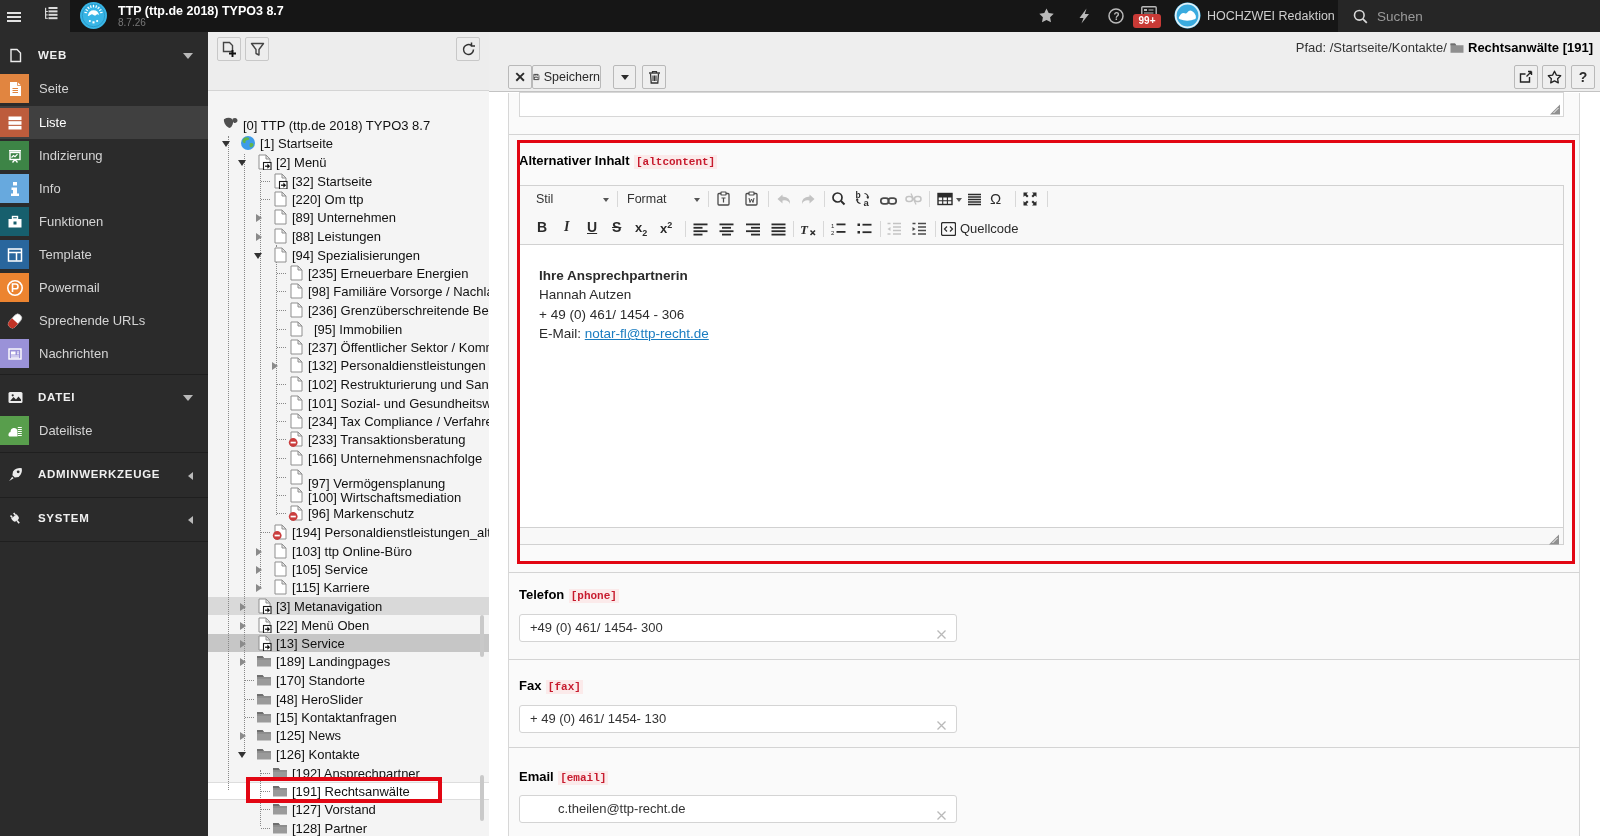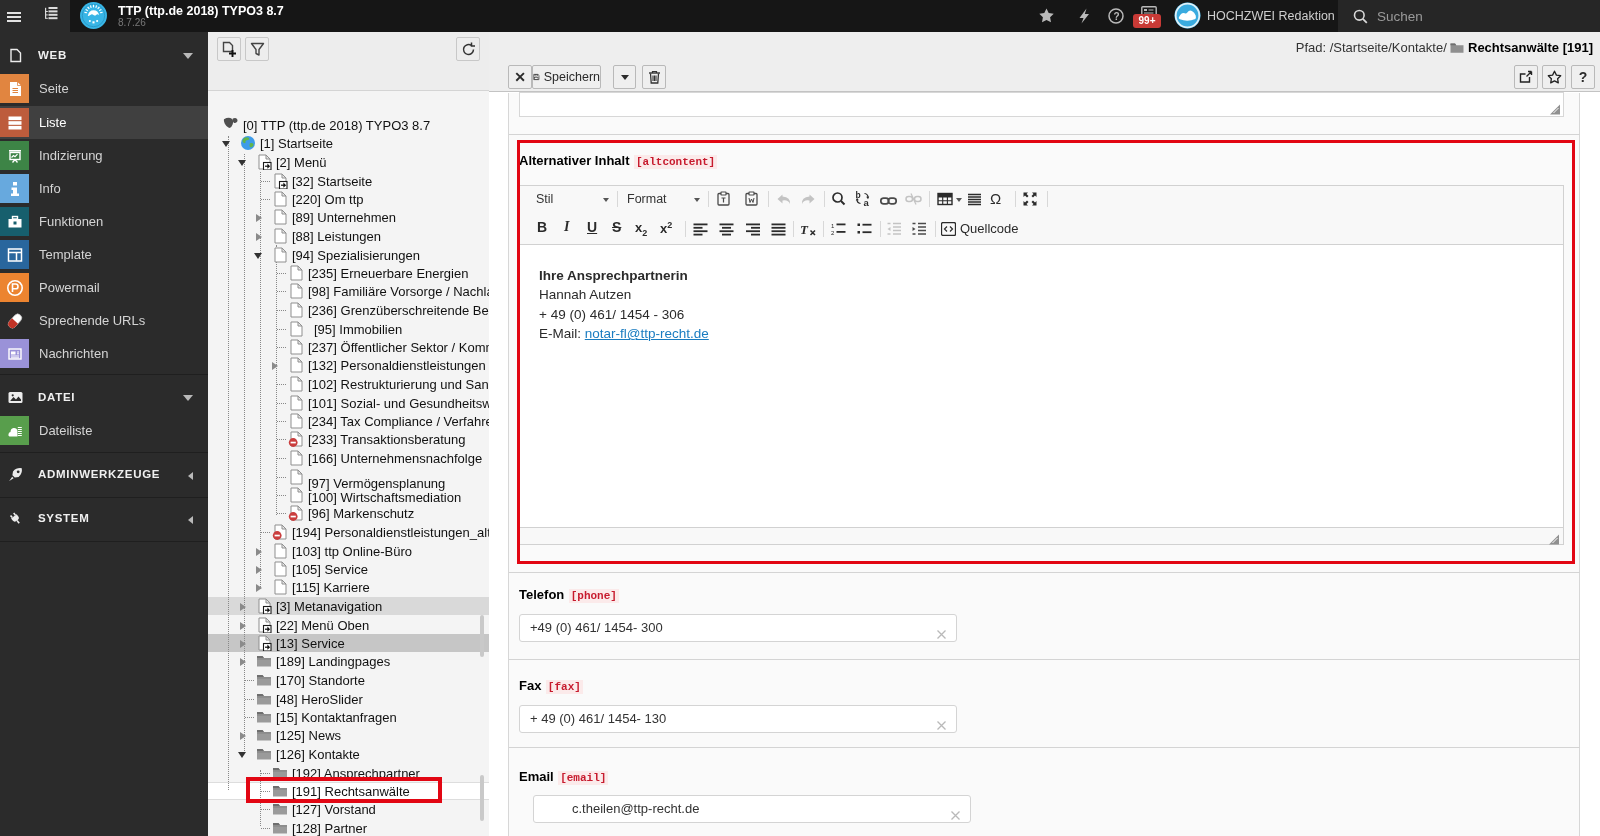--- a/index.html
+++ b/index.html
@@ -805,17 +805,17 @@
 <div class="finput" style="left:10px;top:521px;">+49 (0) 461/ 1454- 300<span class="fclear"><svg width="11" height="11" viewBox="0 0 11 11" style="">
               <path d="M1.5 1.5 l8 8 M9.5 1.5 l-8 8" stroke="#b9b9b9" stroke-width="1.3"></path>
             </svg></span></div>
 <div class="divider" style="top:566px;"></div>
 <div class="abs" style="left:10px;top:583px;"><span class="flabel">Fax</span> <span class="ftag">[fax]</span></div>
 <div class="finput" style="left:10px;top:612px;">+ 49 (0) 461/ 1454- 130<span class="fclear"><svg width="11" height="11" viewBox="0 0 11 11" style="">
               <path d="M1.5 1.5 l8 8 M9.5 1.5 l-8 8" stroke="#b9b9b9" stroke-width="1.3"></path>
             </svg></span></div>
 <div class="divider" style="top:654px;"></div>
 <div class="abs" style="left:10px;top:674px;"><span class="flabel">Email</span> <span class="ftag">[email]</span></div>
-<div class="finput" style="left:24px;top:702px;padding-left:38px;">c.theilen@ttp-recht.de<span class="fclear"><svg width="11" height="11" viewBox="0 0 11 11" style="">
+<div class="finput" style="left:10px;top:702px;padding-left:38px;">c.theilen@ttp-recht.de<span class="fclear"><svg width="11" height="11" viewBox="0 0 11 11" style="">
               <path d="M1.5 1.5 l8 8 M9.5 1.5 l-8 8" stroke="#b9b9b9" stroke-width="1.3"></path>
             </svg></span></div>
 </div>
 </div>
 </div>
 </body></html>

